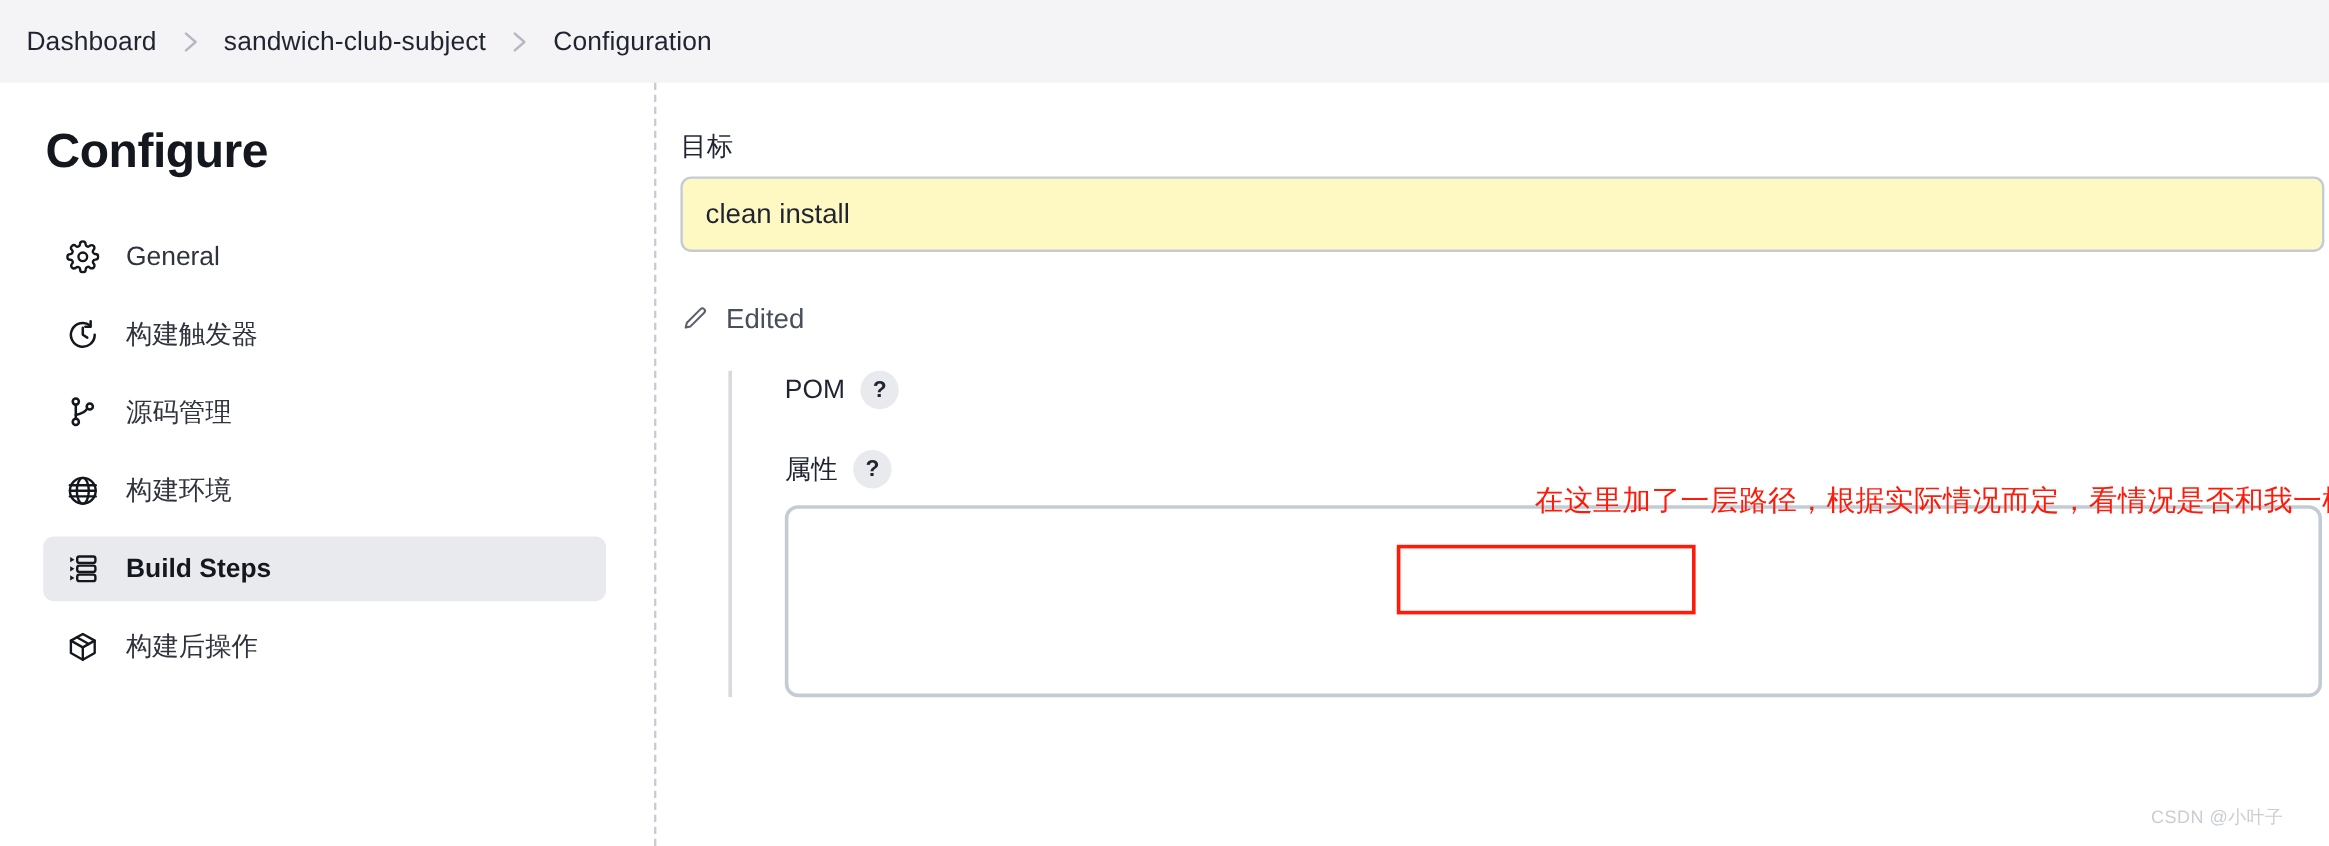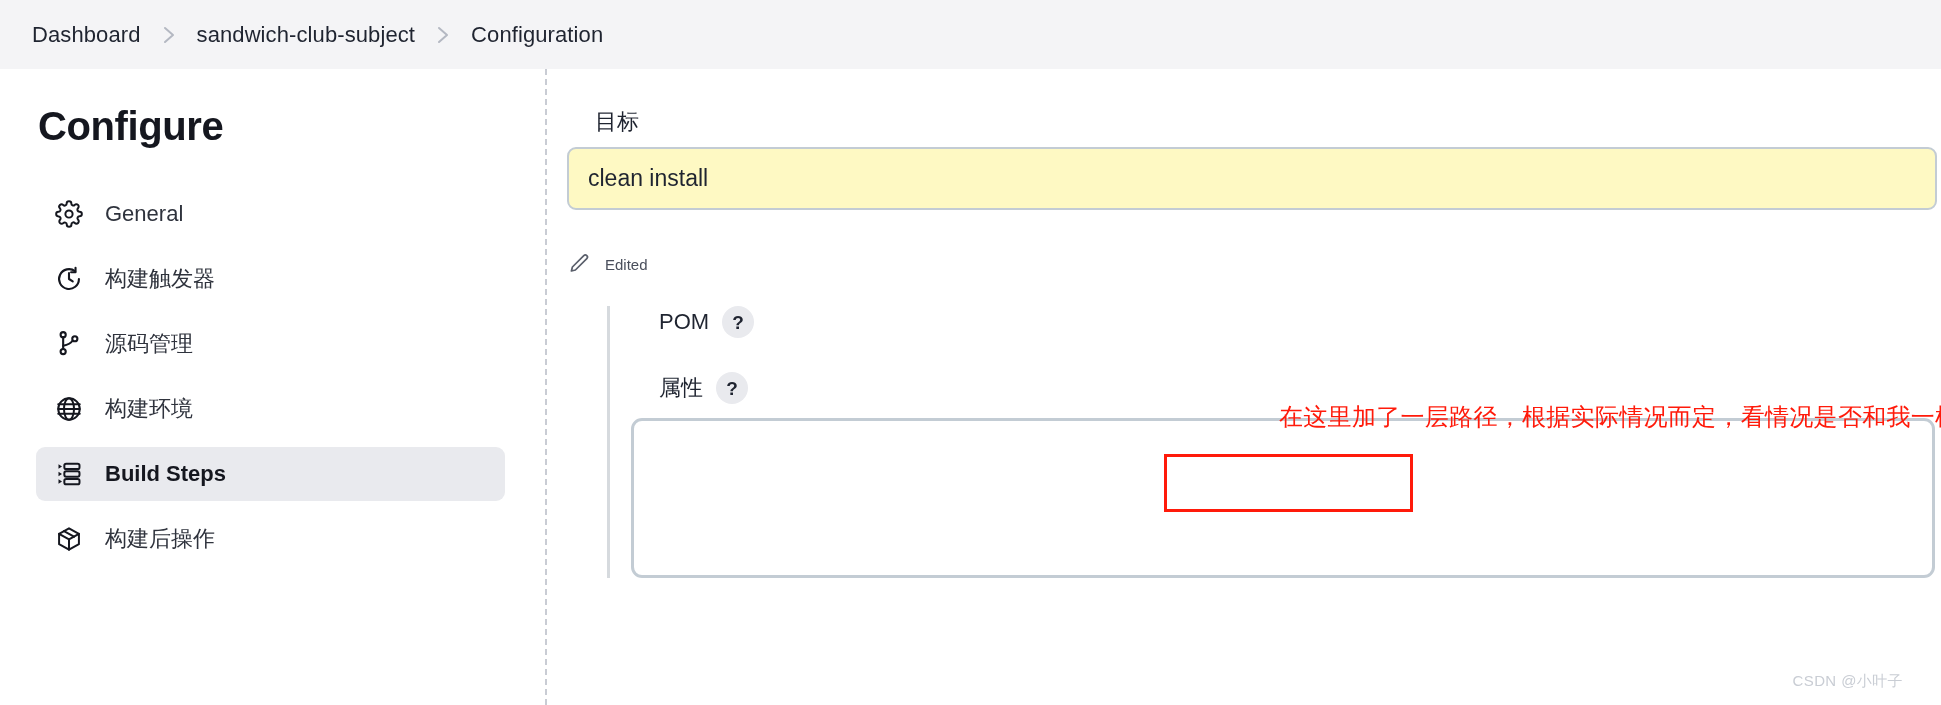--- a/index.html
+++ b/index.html
@@ -11,21 +11,21 @@
     font-family: "Liberation Sans", "DejaVu Sans", sans-serif;
     color: #1f2430;
   }
 
   
   #breadcrumb-bar {
     height: 69px;
     background: #f4f4f6;
     display: flex;
     align-items: center;
-    padding-left: 32px;
+    padding-left: 22px;
     gap: 0;
   }
   .crumb {
     font-size: 22px;
     color: #1f2430;
     letter-spacing: .1px;
     white-space: nowrap;
     text-decoration: none;
   }
   .crumb-sep {
@@ -109,21 +109,20 @@
     min-width: 0;
     position: relative;
   }
   .field-label {
     font-size: 22px;
     color: #1f2430;
     line-height: 1;
     display: flex;
     align-items: center;
     gap: 13px;
-    margin-left: 28px;
   }
   .help-badge {
     width: 32px;
     height: 32px;
     border-radius: 50%;
     background: #e9eaee;
     color: #1f2430;
     font-size: 19px;
     font-weight: bold;
     display: inline-flex;
@@ -165,31 +164,31 @@
     color: #15171f;
     cursor: pointer;
     font-family: inherit;
   }
   #advanced-button .chev { display: flex; align-items: center; }
   #edited-tag {
     display: flex;
     align-items: center;
     gap: 14px;
     color: #4a4f5c;
-    font-size: 15px;
+    font-size: 23px;
     cursor: pointer;
   }
   #edited-tag .pencil { color: #5a5f6b; display: flex; }
 
   
   #advanced-panel {
     margin-top: 30px;
     margin-left: 40px;
     border-left: 3px solid #d6dade;
-    padding-left: 21px;
+    padding-left: 44px;
     position: relative;
   }
   .panel-field { position: relative; }
   .panel-field + .panel-field { margin-top: 34px; }
   #properties-textarea {
     margin-top: 14px;
     height: 160px;
     border: 3px solid #c3ccd4;
     border-radius: 11px;
     background: #fff;

